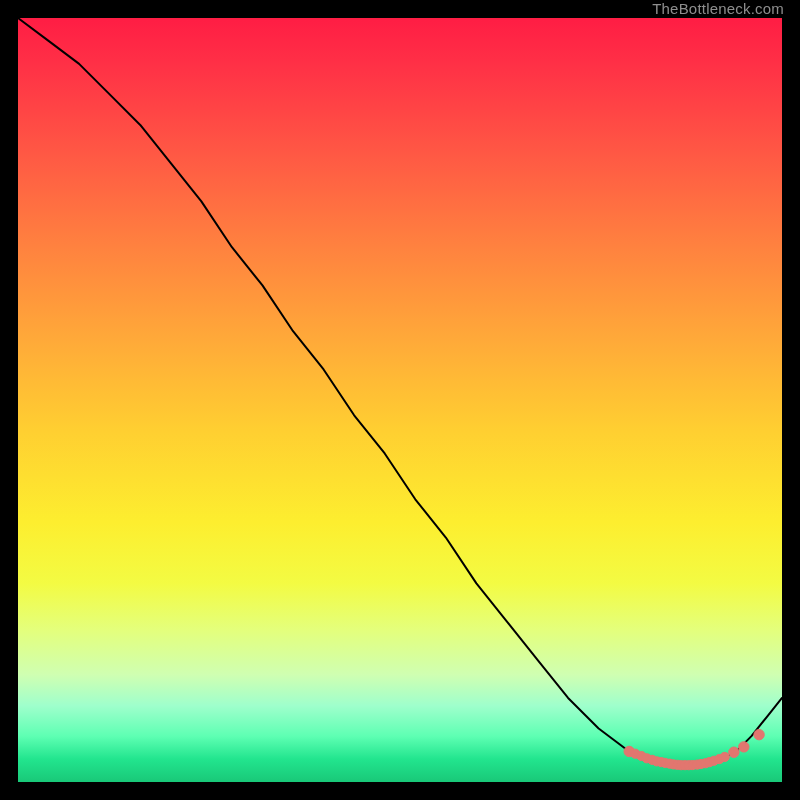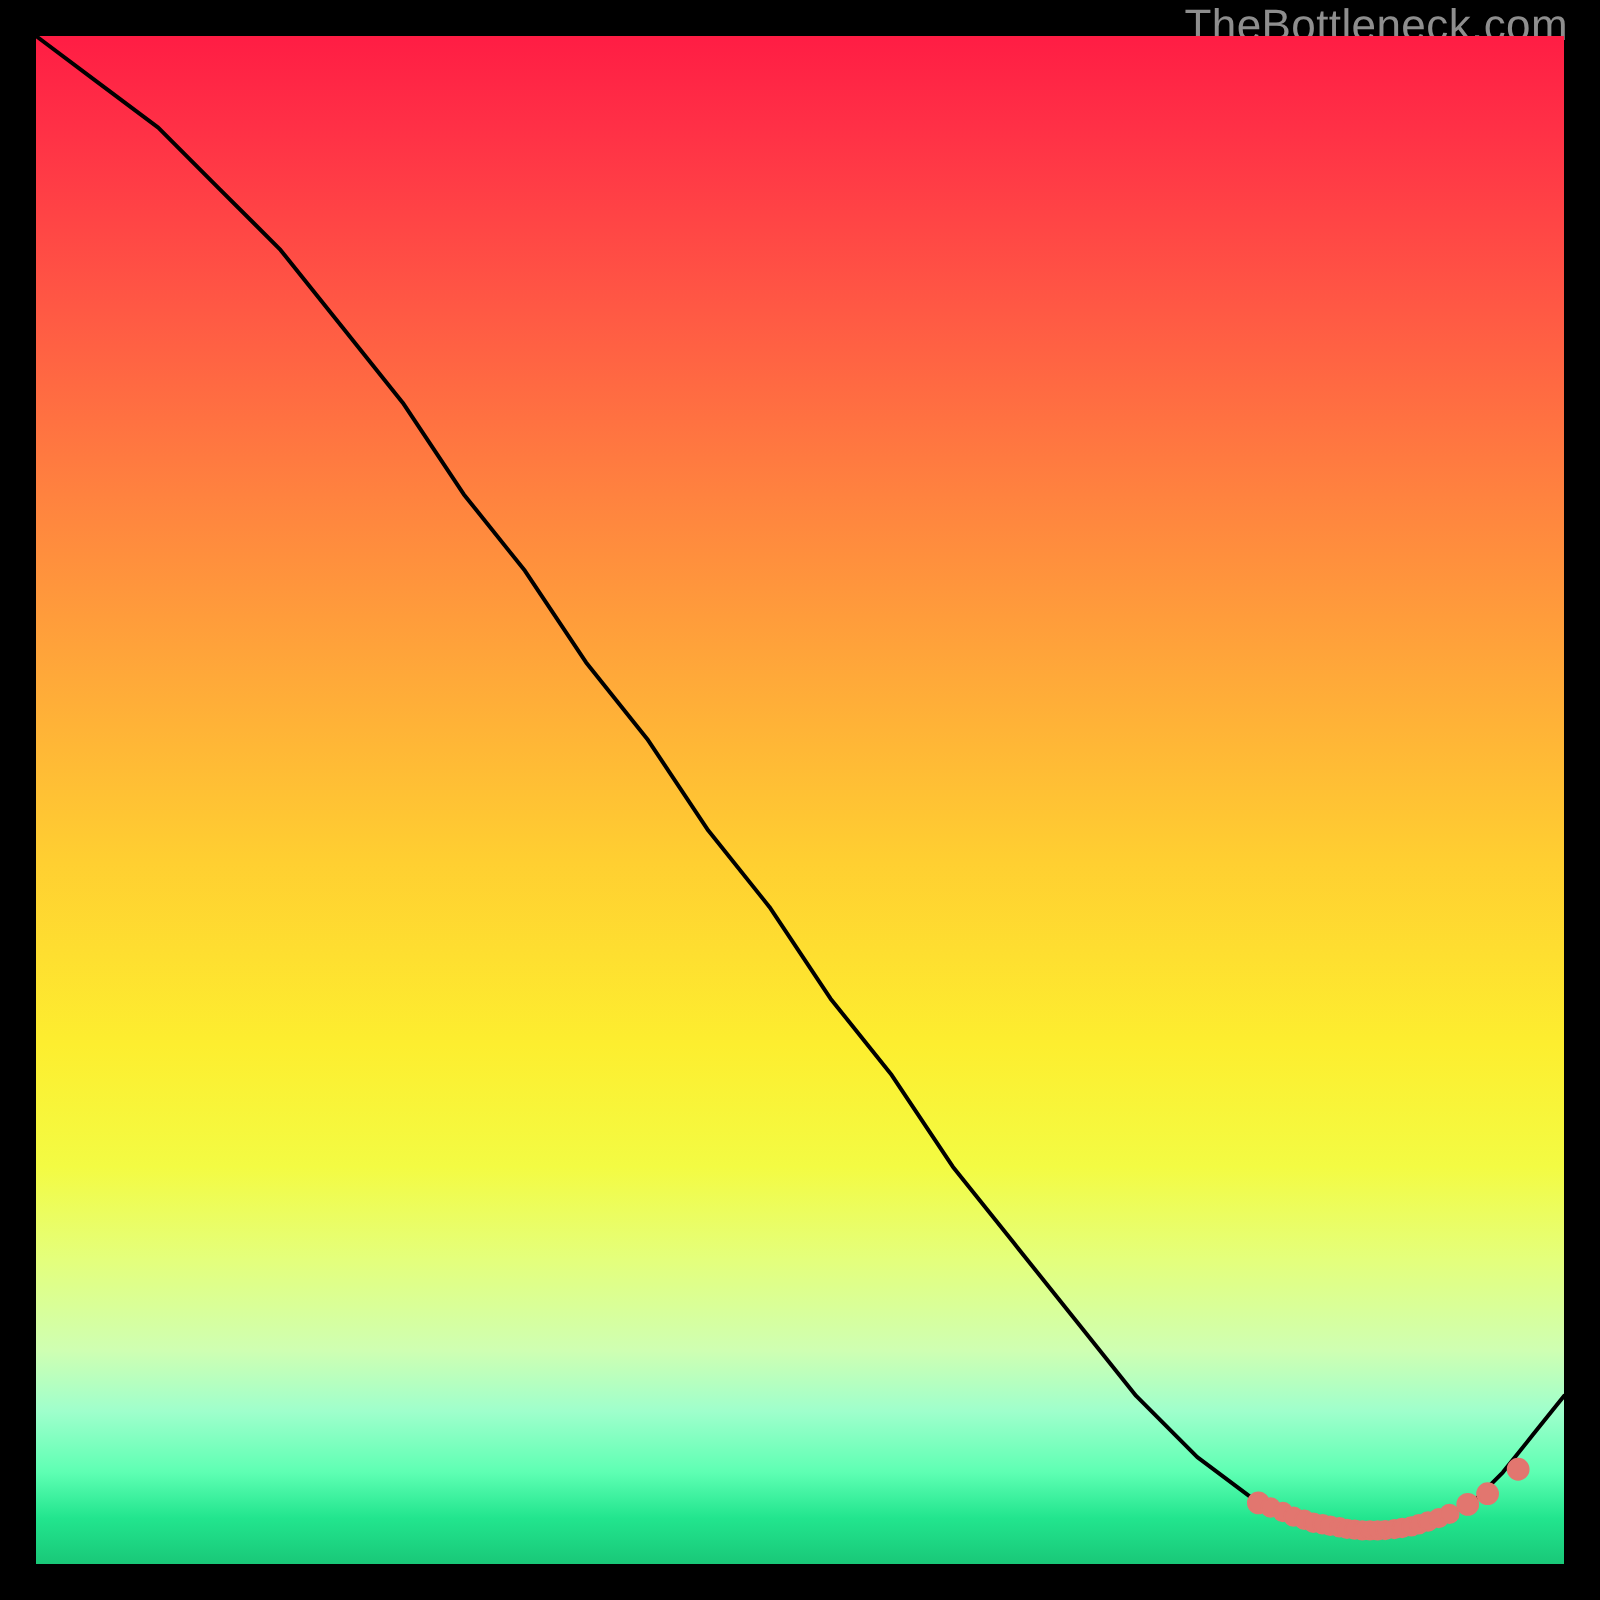--- a/index.html
+++ b/index.html
@@ -45,21 +45,21 @@
     top: 0;
     width: 764px;
     height: 764px;
     overflow: visible;
   }
   .watermark {
     position: absolute;
     top: 0px;
     right: 16px;
     font-family: Arial, Helvetica, sans-serif;
-    font-size: 22px;
+    font-size: 15px;
     font-weight: 400;
     color: #8e8e8e;
     letter-spacing: 0.2px;
     user-select: none;
   }
 </style>
 </head>
 <body>
 
 <div class="stage">

